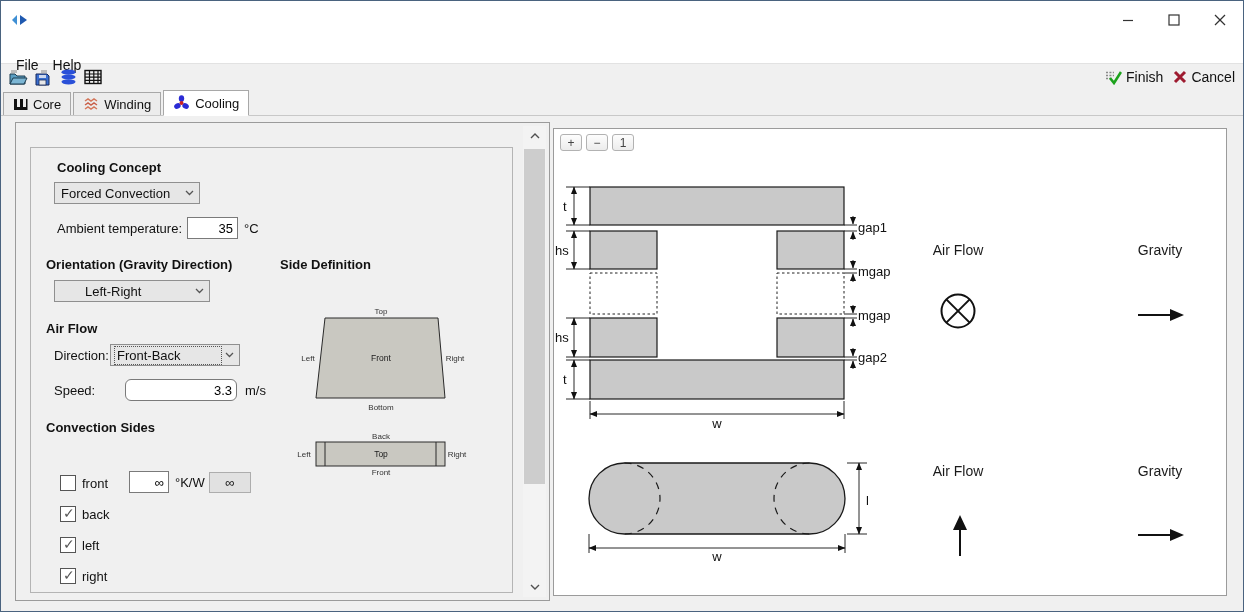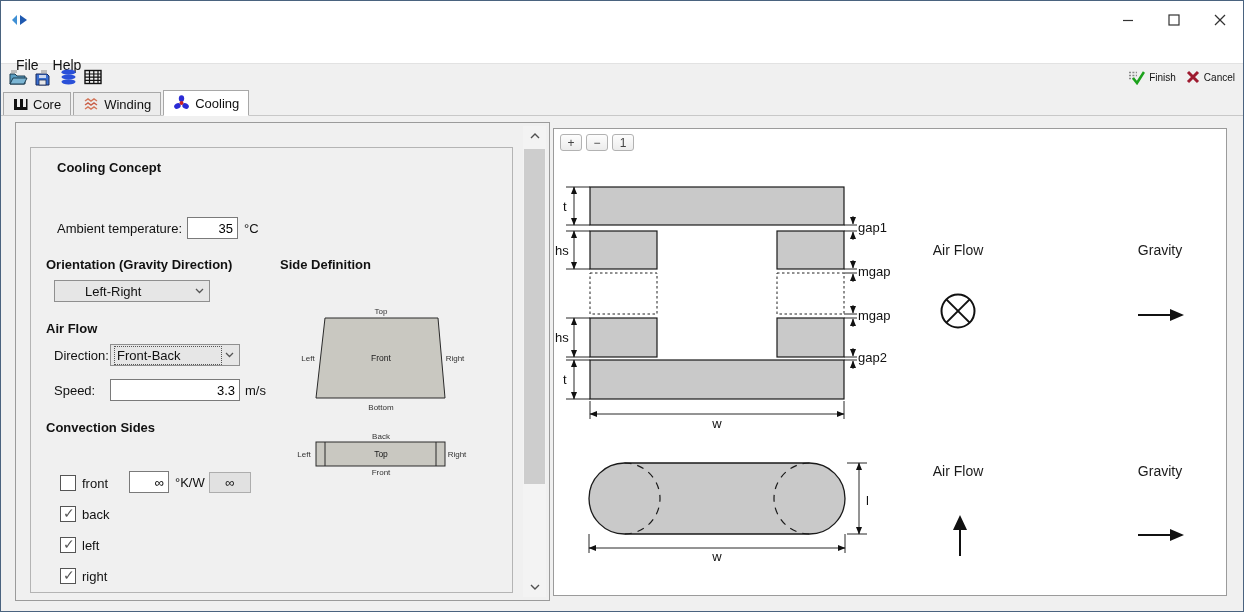--- a/index.html
+++ b/index.html
@@ -14,21 +14,21 @@
   .app-icon { margin:0 8px 0 10px; display:flex; }
   .title-text { font-size:15px; color:#101010; }
   .win-controls { margin-left:auto; display:flex; height:100%; }
   .win-btn { width:46px; height:100%; display:flex; align-items:center; justify-content:center; cursor:default; }
   
   .menubar { height:24px; background:#fff; display:flex; align-items:center; padding-left:8px; font-size:14px; }
   .menu-item { padding:2px 7px;margin-top:28px; }
   
   .toolbar { height:27px; background:#f0f0f0; border-top:1px solid #e2e2e2; display:flex; align-items:center; padding:0 8px 0 5px; }
   .tool-btn { width:24px; height:22px; display:flex; align-items:center; justify-content:center; margin-right:1px; }
-  .toolbar-right { margin-left:auto; display:flex; align-items:center; gap:10px; font-size:10px; }
+  .toolbar-right { margin-left:auto; display:flex; align-items:center; gap:10px; font-size:14px; }
   .action-btn { display:flex; align-items:center; gap:4px; }
   
   .tabbar { height:26px; background:#f0f0f0; display:flex; align-items:flex-end; padding-left:2px; border-bottom:1px solid #c8c8c8; }
   .tab { display:inline-flex; align-items:center; gap:5px; height:23px; padding:0 9px;
          background:#ececec; border:1px solid #a8a8a8; border-bottom:none; margin-right:2px; font-size:13px; }
   .tab.active { background:#fff; height:26px; margin-bottom:-1px; border-bottom:1px solid #fff; z-index:2; }
   
   .left-panel { position:absolute; left:14px; top:121px; width:535px; height:479px;
                 background:#f0f0f0; border:1px solid #9b9b9b; }
   .groupbox { position:absolute; left:14px; top:24px; width:483px; height:446px; border:1px solid #b4b4b4; }
@@ -165,20 +165,28 @@
         <circle cx="8.5" cy="8" r="2" fill="#cc2222"></circle>
       </svg>
       <span>Cooling</span>
     </div>
   </div>
 
   <div class="left-panel">
     <div class="groupbox"></div>
 
     <div class="hd" style="left:41px; top:37px;">Cooling Concept</div>
+    <div class="combo" style="left:38px; top:59px; width:146px;">
+      <span class="combo-text">Forced Convection</span>
+      <span class="combo-arrow">
+        <svg width="9" height="6" viewBox="0 0 9 6">
+            <path d="M1 1 L4.5 4.5 L8 1" stroke="#555" stroke-width="1.3" fill="none"></path>
+          </svg>
+      </span>
+    </div>
 
     <div class="lb" style="left:41px; top:98px;">Ambient temperature:</div>
     <input class="tbox" style="left: 171px; top: 94px; width: 51px;" value="35">
     <div class="lb" style="left:228px; top:98px;">°C</div>
 
     <div class="hd" style="left:30px; top:134px;">Orientation (Gravity Direction)</div>
     <div class="combo" style="left:38px; top:157px; width:156px;padding-left:28px;">
       <span class="combo-text">Left-Right</span>
       <span class="combo-arrow">
         <svg width="9" height="6" viewBox="0 0 9 6">
@@ -193,21 +201,21 @@
     <div class="lb" style="left:38px; top:225px;">Direction:</div>
     <div class="combo focused" style="left:94px; top:221px; width:130px;">
       <span class="combo-text">Front-Back</span>
       <span class="combo-arrow">
         <svg width="9" height="6" viewBox="0 0 9 6">
             <path d="M1 1 L4.5 4.5 L8 1" stroke="#555" stroke-width="1.3" fill="none"></path>
           </svg>
       </span>
     </div>
     <div class="lb" style="left:38px; top:260px;">Speed:</div>
-    <input class="tbox" style="left: 94px; top: 256px; width: 130px;" value="3.3">
+    <input class="tbox" style="left: 109px; top: 256px; width: 112px; border-radius: 6px;" value="3.3">
     <div class="lb" style="left:229px; top:260px;">m/s</div>
 
     <div class="hd" style="left:30px; top:297px;">Convection Sides</div>
 
     <div class="checkbox" style="left:44px; top:352px;"></div>
     <div class="lb" style="left:66px; top:353px;">front</div>
     <input class="tbox" style="left: 113px; top: 348px; width: 40px;" value="∞">
     <div class="lb" style="left:159px; top:352px;">°K/W</div>
     <div class="pushbtn" style="left:193px; top:349px; width:42px;">∞</div>
 

